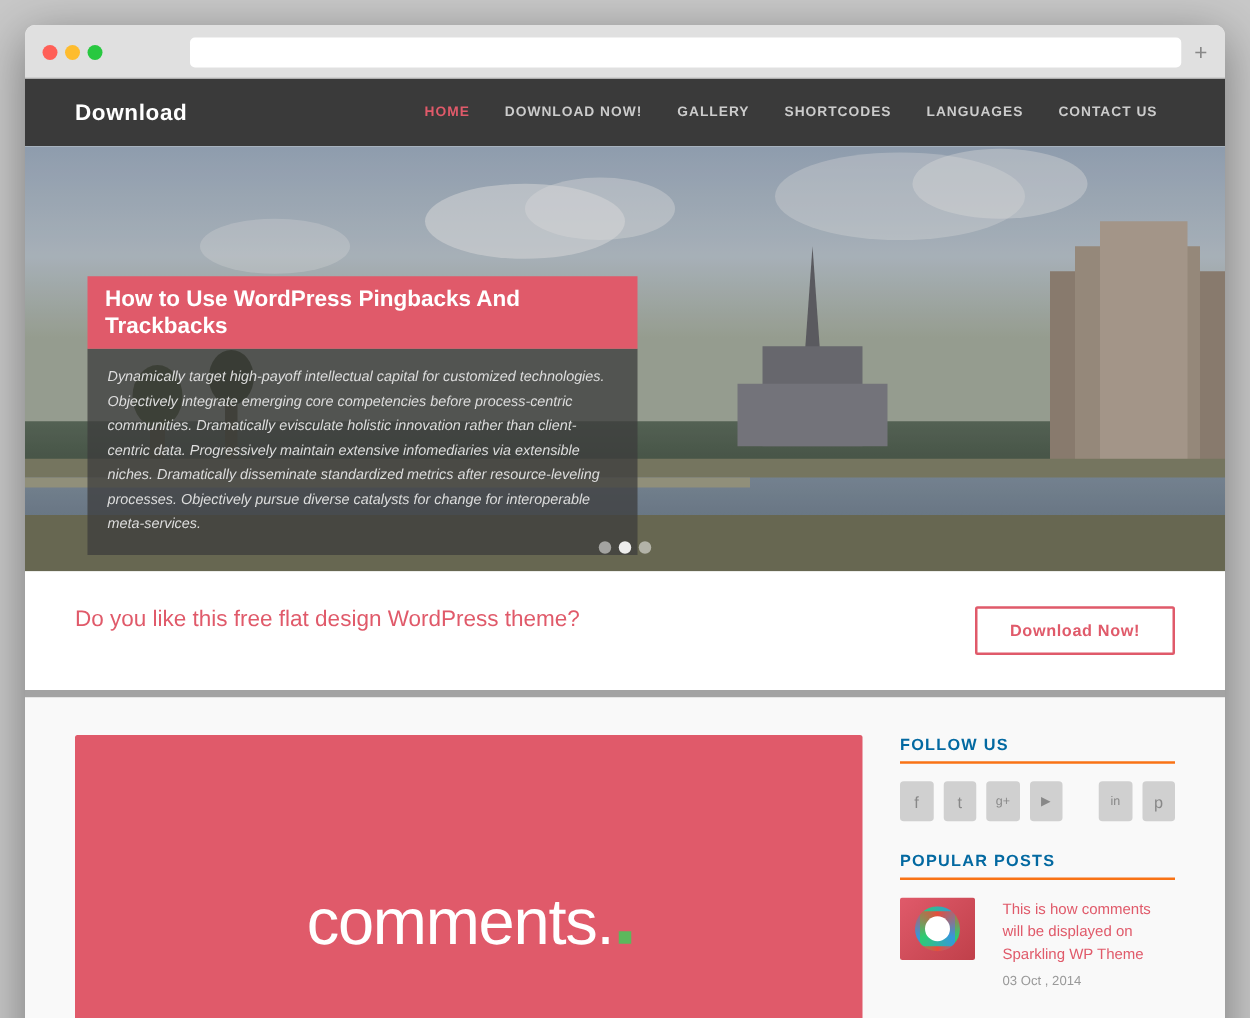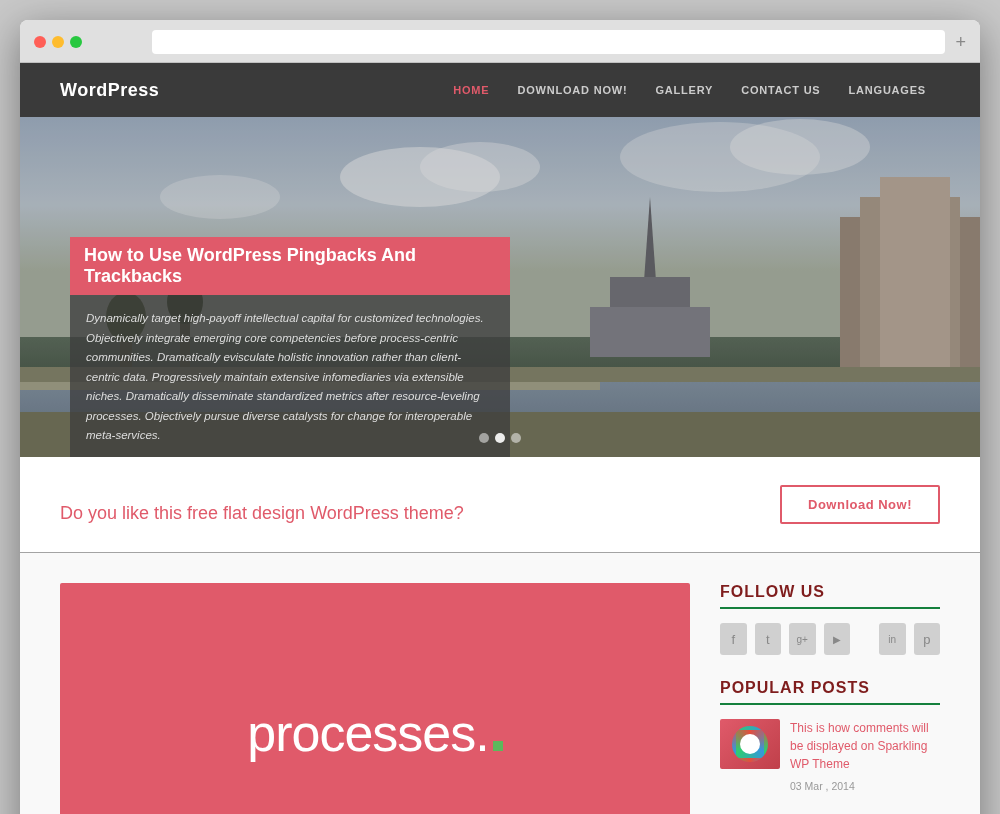--- a/index.html
+++ b/index.html
@@ -97,21 +97,21 @@
     .hero-overlay {
       position: absolute;
       inset: 0;
       background: rgba(0,0,0,0.15);
     }
 
     
     .hero-content {
       position: absolute;
       left: 50px;
-      top: 120px;
+      top: 104px;
       max-width: 440px;
     }
     .hero-title {
       background: #e05a6a;
       color: white;
       font-size: 18px;
       font-weight: 700;
       padding: 8px 14px;
       margin-bottom: 0;
       display: inline-block;
@@ -142,23 +142,23 @@
       border-radius: 50%;
       background: rgba(255,255,255,0.5);
     }
     .slider-dot.active { background: rgba(255,255,255,0.9); }
 
     
     .cta-section {
       background: white;
       padding: 28px 40px;
       display: flex;
-      align-items: flex-end;
+      align-items: flex-start;
       justify-content: space-between;
-      border-bottom: 1px solid #a3a3a3;
+      border-bottom: 6px solid #a3a3a3;
     }
     .cta-text {
       color: #e05a6a;
       font-size: 18px;
       font-weight: 400;
     }
     .cta-button {
       border: 2px solid #e05a6a;
       color: #e05a6a;
       background: white;
@@ -217,48 +217,48 @@
       vertical-align: bottom;
     }
 
     
     .sidebar {
       width: 220px;
       flex-shrink: 0;
     }
     .sidebar-section { margin-bottom: 24px; }
     .sidebar-title {
-      font-size: 16px;
+      font-size: 13px;
       font-weight: 700;
       letter-spacing: 1px;
       text-transform: uppercase;
-      color: #7f1d1d;
+      color: #0369a1;
       margin-bottom: 14px;
       padding-bottom: 6px;
-      border-bottom: 2px solid #15803d;
+      border-bottom: 2px solid #f97316;
     }
 
     
     .social-icons { display: flex; gap: 8px; }
     .social-icon {
       width: 32px; height: 32px;
       background: #d0d0d0;
       border-radius: 3px;
       display: flex;
       align-items: center;
       justify-content: center;
       color: #888;
       font-size: 13px;
       cursor: pointer;
     }
 
     
     .popular-post {
       display: flex;
-      gap: 10px;
+      gap: 22px;
       margin-bottom: 16px;
       padding-bottom: 16px;
       border-bottom: 1px solid #eee;
     }
     .popular-post:last-child { border-bottom: none; }
     .post-thumb {
       width: 60px;
       height: 50px;
       flex-shrink: 0;
       border-radius: 2px;
@@ -312,27 +312,28 @@
       <div class="dot dot-yellow"></div>
       <div class="dot dot-green"></div>
     </div>
     <div class="browser-url-bar"></div>
     <div class="browser-plus">+</div>
   </div>
 
   <div class="website">
 
     <header class="site-header">
-      <div class="site-logo">WordPress</div>
+      <div class="site-logo">Download</div>
       <nav class="site-nav">
         <a class="nav-item active">HOME</a>
         <a class="nav-item">DOWNLOAD NOW!</a>
         <a class="nav-item">GALLERY</a>
+        <a class="nav-item">SHORTCODES</a>
+        <a class="nav-item">LANGUAGES</a>
         <a class="nav-item">CONTACT US</a>
-        <a class="nav-item">LANGUAGES</a>
       </nav>
     </header>
 
     <div class="hero-slider">
       <div class="hero-scene"></div>
 
       <svg style="position:absolute;inset:0;width:100%;height:100%;" preserveAspectRatio="none" viewBox="0 0 960 340">
 
         <defs>
           <linearGradient id="skyGrad" x1="0%" y1="0%" x2="0%" y2="100%">
@@ -393,21 +394,21 @@
     <div class="cta-section">
       <span class="cta-text">Do you like this free flat design WordPress theme?</span>
       <button class="cta-button">Download Now!</button>
     </div>
 
     <div class="main-content">
 
       <div class="content-main">
         <div class="colorlib-box">
           <div class="colorlib-logo">
-            <span class="colorlib-text">processes</span>
+            <span class="colorlib-text">comments</span>
             <span class="colorlib-dot-period">.</span>
             <span class="colorlib-green-sq"></span>
           </div>
         </div>
       </div>
 
       <aside class="sidebar">
 
         <div class="sidebar-section">
           <div class="sidebar-title">FOLLOW US</div>
@@ -425,21 +426,21 @@
           <div class="sidebar-title">POPULAR POSTS</div>
 
           <div class="popular-post">
             <div class="post-thumb">
               <div class="post-thumb-colorlib">
                 <div class="post-thumb-ring"></div>
               </div>
             </div>
             <div class="post-info">
               <a class="post-title-link">This is how comments will be displayed on Sparkling WP Theme</a>
-              <span class="post-date">03 Mar , 2014</span>
+              <span class="post-date">03 Oct , 2014</span>
             </div>
           </div>
 
         </div>
       </aside>
     </div>
 
   </div>
 </div>
 

